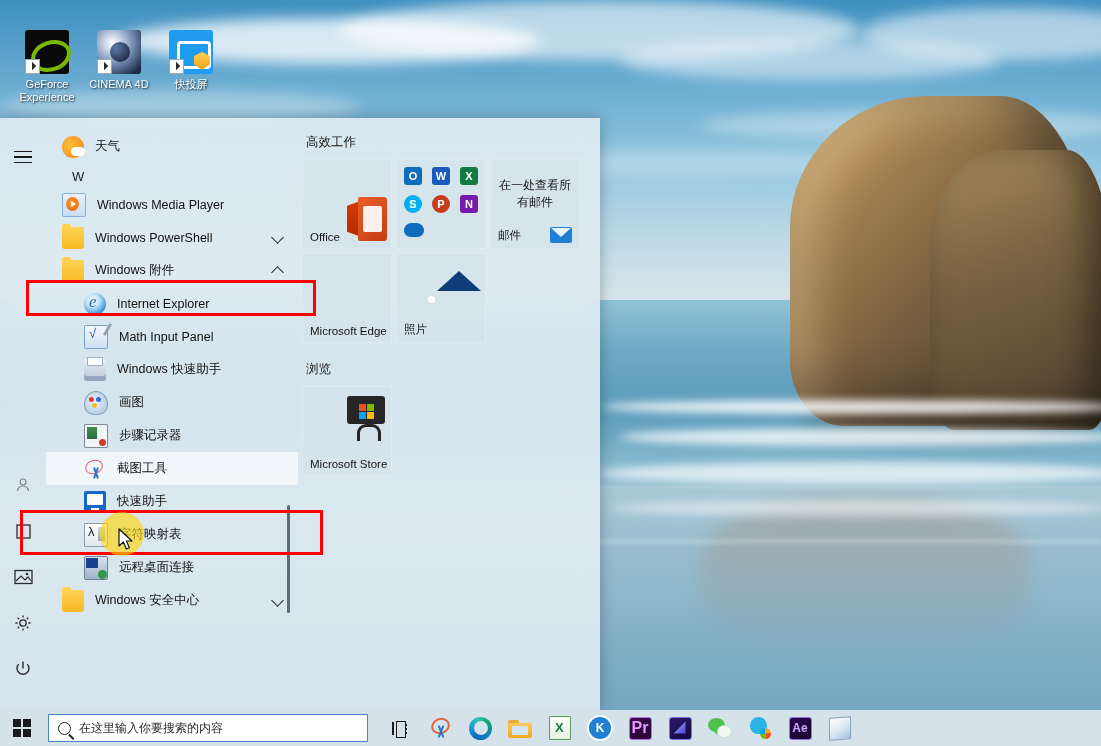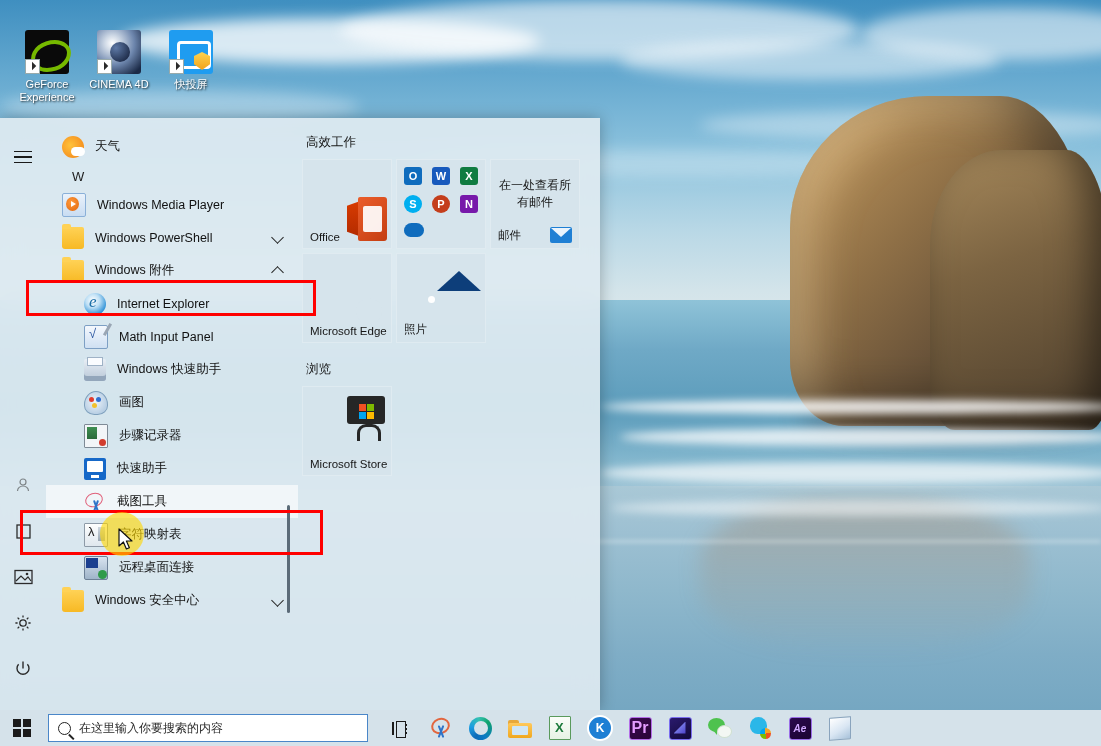--- a/index.html
+++ b/index.html
@@ -249,21 +249,21 @@
      background:linear-gradient(135deg,#9aa8ff,#4a3ec8);clip-path:polygon(0 100%,100% 0,100% 100%);}
   .wechat{width:24px;height:20px;position:relative;}
   .wechat .b1{position:absolute;left:0;top:0;width:17px;height:14px;background:#4ec24e;border-radius:50%;}
   .wechat .b1:after{content:"";position:absolute;left:4px;bottom:-3px;border-left:5px solid transparent;border-top:6px solid #4ec24e;}
   .wechat .b2{position:absolute;right:0;bottom:0;width:13px;height:11px;background:#f3f7f3;border-radius:50%;border:1px solid #cfe0cf;}
   .qq{width:22px;height:22px;position:relative;}
   .qq .head{position:absolute;left:1px;top:0;width:17px;height:17px;background:#2ab7e8;border-radius:50% 50% 45% 45%;}
   .qq .tail{position:absolute;right:0;bottom:0;width:11px;height:11px;
      background:conic-gradient(#f5a623 0 25%,#f25022 0 50%,#7fba00 0 75%,#00a4ef 0 100%);border-radius:50%;}
   .ae{width:21px;height:21px;background:linear-gradient(150deg,#2a0a4e,#1a0330);border:1.5px solid #9a6ee8;border-radius:3px;
-     display:flex;align-items:center;justify-content:center;color:#cfa8ff;font-size:10px;font-weight:bold;font-style:italic;}
+     display:flex;align-items:center;justify-content:center;color:#cfa8ff;font-size:12px;font-weight:bold;}
   .note-tb{width:20px;height:21px;background:linear-gradient(150deg,#ffffff,#d9e6f3 55%,#a8c2da);
      border:1px solid #8aa4bd;transform:skewY(-5deg);border-radius:1px;}
 </style>
 </head>
 <body>
 
 <div id="wallpaper">
   <div class="sky"></div>
   <div class="cloud c1"></div>
   <div class="cloud c2"></div>
@@ -391,31 +391,31 @@
       <span class="nm">Windows 快速助手</span>
     </div>
     <div class="app child">
       <span class="ico f-paint"></span>
       <span class="nm">画图</span>
     </div>
     <div class="app child">
       <span class="ico f-steps"></span>
       <span class="nm">步骤记录器</span>
     </div>
-    <div class="app child">
-      <span class="ico f-qa"></span>
-      <span class="nm">快速助手</span>
-    </div>
     <div class="app child sel">
       <span class="ico f-snip">
         <span class="ring"></span>
           <span class="sc1"></span>
           <span class="sc2"></span>
       </span>
       <span class="nm">截图工具</span>
+    </div>
+    <div class="app child">
+      <span class="ico f-qa"></span>
+      <span class="nm">快速助手</span>
     </div>
     <div class="app child">
       <span class="ico f-cm"></span>
       <span class="nm">字符映射表</span>
     </div>
     <div class="app child">
       <span class="ico f-rd"></span>
       <span class="nm">远程桌面连接</span>
     </div>
     <div class="app">

